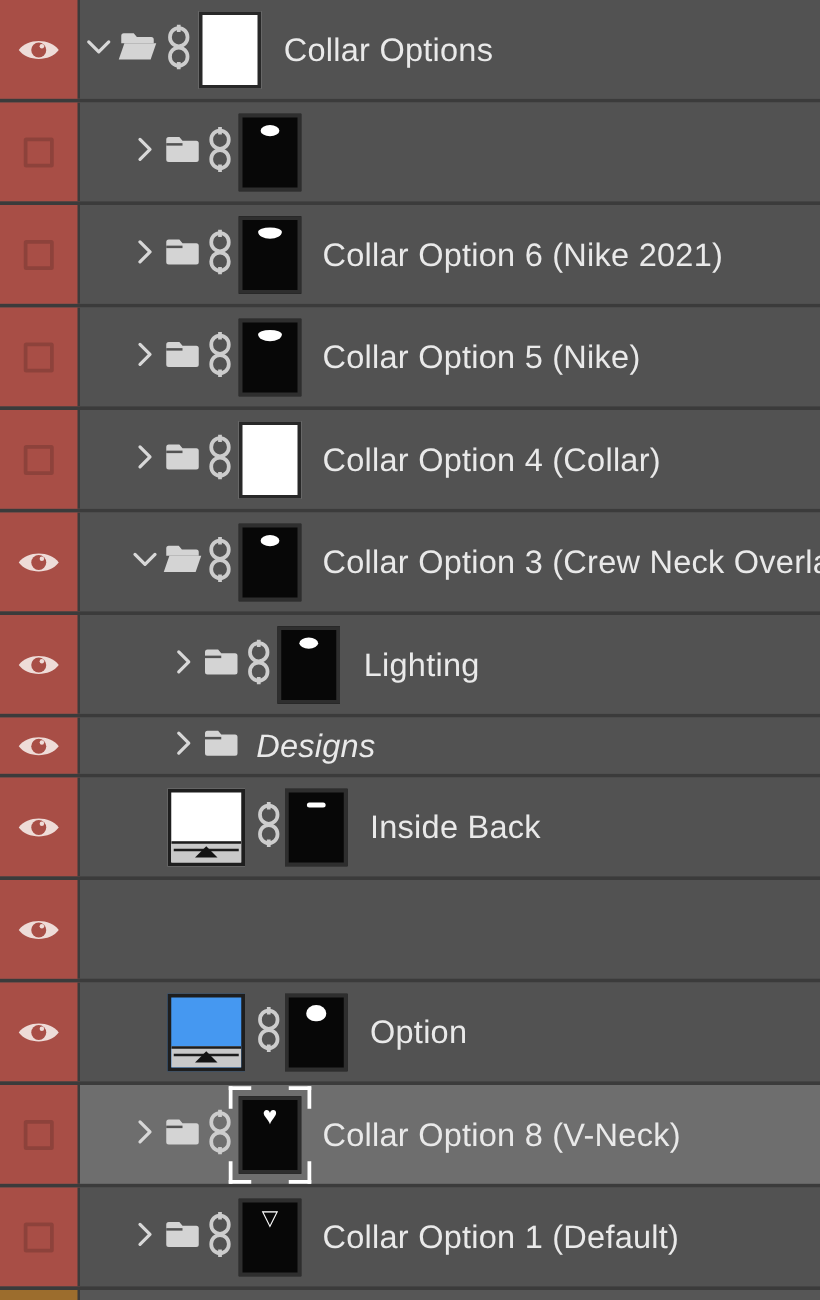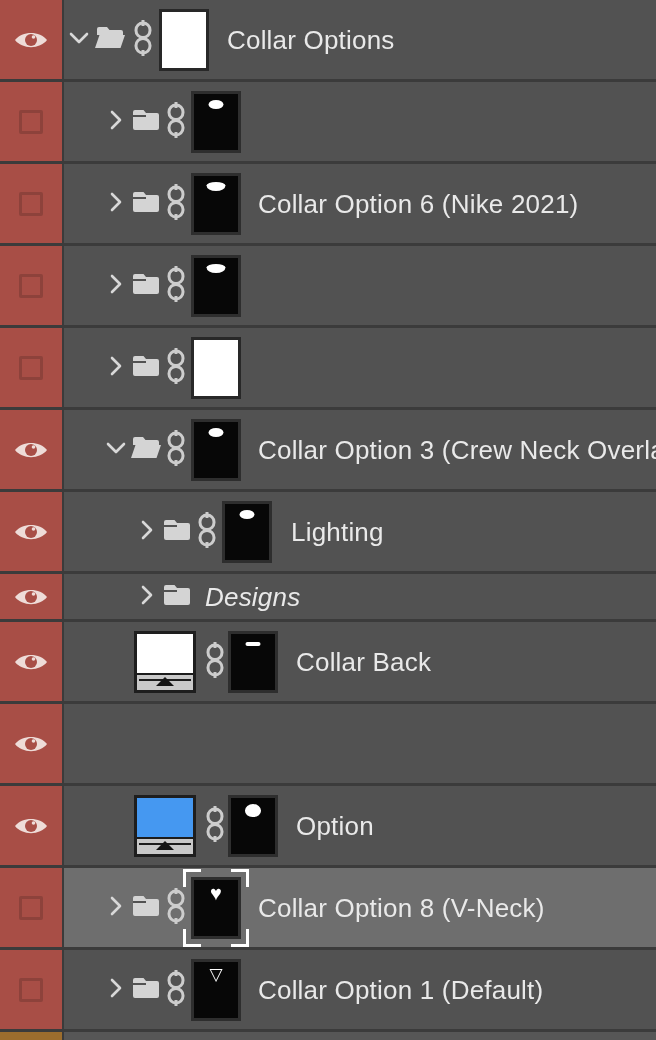--- a/index.html
+++ b/index.html
@@ -151,20 +151,21 @@
     <line x1="11" y1="0" x2="11" y2="6" stroke="#cdcdcd" stroke-width="3"></line>
     <rect x="4" y="3" width="14" height="14.5" rx="7" fill="none" stroke="#cdcdcd" stroke-width="3"></rect>
     <rect x="4" y="18.5" width="14" height="14.5" rx="7" fill="none" stroke="#cdcdcd" stroke-width="3"></rect>
     <line x1="11" y1="30" x2="11" y2="36" stroke="#cdcdcd" stroke-width="3"></line>
   </svg></div>
         <div class="maskwrap" style="left: 127px;">
           <div class="maskthumb">
             <div class="mshape shape-crescent"></div>
           </div>
         </div>
+        <div class="label" style="left: 194px;">Collar Option 5 (Nike)</div>
       </div>
     </div>
     <div class="row">
       <div class="gutter">
         <div class="hide-box"></div>
       </div>
       <div class="content">
         <div class="iconbox" style="left:39px"><svg width="26" height="26" viewBox="0 0 26 26">
     <polyline points="9,5 17,13 9,21" fill="none" stroke="#d8d8d8" stroke-width="2.6" stroke-linecap="round" stroke-linejoin="round"></polyline>
   </svg></div>
@@ -174,20 +175,21 @@
   </svg></div>
         <div class="iconbox" style="left:101px"><svg width="22" height="36" viewBox="0 0 22 36">
     <line x1="11" y1="0" x2="11" y2="6" stroke="#cdcdcd" stroke-width="3"></line>
     <rect x="4" y="3" width="14" height="14.5" rx="7" fill="none" stroke="#cdcdcd" stroke-width="3"></rect>
     <rect x="4" y="18.5" width="14" height="14.5" rx="7" fill="none" stroke="#cdcdcd" stroke-width="3"></rect>
     <line x1="11" y1="30" x2="11" y2="36" stroke="#cdcdcd" stroke-width="3"></line>
   </svg></div>
         <div class="maskwrap" style="left: 127px;">
           <div class="maskthumb white"></div>
         </div>
+        <div class="label" style="left: 194px;">Collar Option 4 (Collar)</div>
       </div>
     </div>
     <div class="row">
       <div class="gutter">
         <div class="eye-btn"><svg width="36" height="24" viewBox="0 0 36 24">
     <path d="M2 12 C9 2.5, 27 2.5, 34 12 C27 21.5, 9 21.5, 2 12 Z" fill="#eedcd8"></path>
     <circle cx="18" cy="12" r="6" fill="#a84e46"></circle>
     <circle cx="20.5" cy="9" r="1.8" fill="#eedcd8"></circle>
   </svg></div>
       </div>
@@ -281,21 +283,21 @@
     <line x1="11" y1="0" x2="11" y2="6" stroke="#cdcdcd" stroke-width="3"></line>
     <rect x="4" y="3" width="14" height="14.5" rx="7" fill="none" stroke="#cdcdcd" stroke-width="3"></rect>
     <rect x="4" y="18.5" width="14" height="14.5" rx="7" fill="none" stroke="#cdcdcd" stroke-width="3"></rect>
     <line x1="11" y1="30" x2="11" y2="36" stroke="#cdcdcd" stroke-width="3"></line>
   </svg></div>
         <div class="maskwrap" style="left: 164px;">
           <div class="maskthumb">
             <div class="mshape shape-dash"></div>
           </div>
         </div>
-        <div class="label" style="left: 232px;">Collar Back</div>
+        <div class="label" style="left: 232px;">Inside Back</div>
       </div>
     </div>
     <div class="row">
       <div class="gutter">
         <div class="eye-btn"><svg width="36" height="24" viewBox="0 0 36 24">
     <path d="M2 12 C9 2.5, 27 2.5, 34 12 C27 21.5, 9 21.5, 2 12 Z" fill="#eedcd8"></path>
     <circle cx="18" cy="12" r="6" fill="#a84e46"></circle>
     <circle cx="20.5" cy="9" r="1.8" fill="#eedcd8"></circle>
   </svg></div>
       </div>

